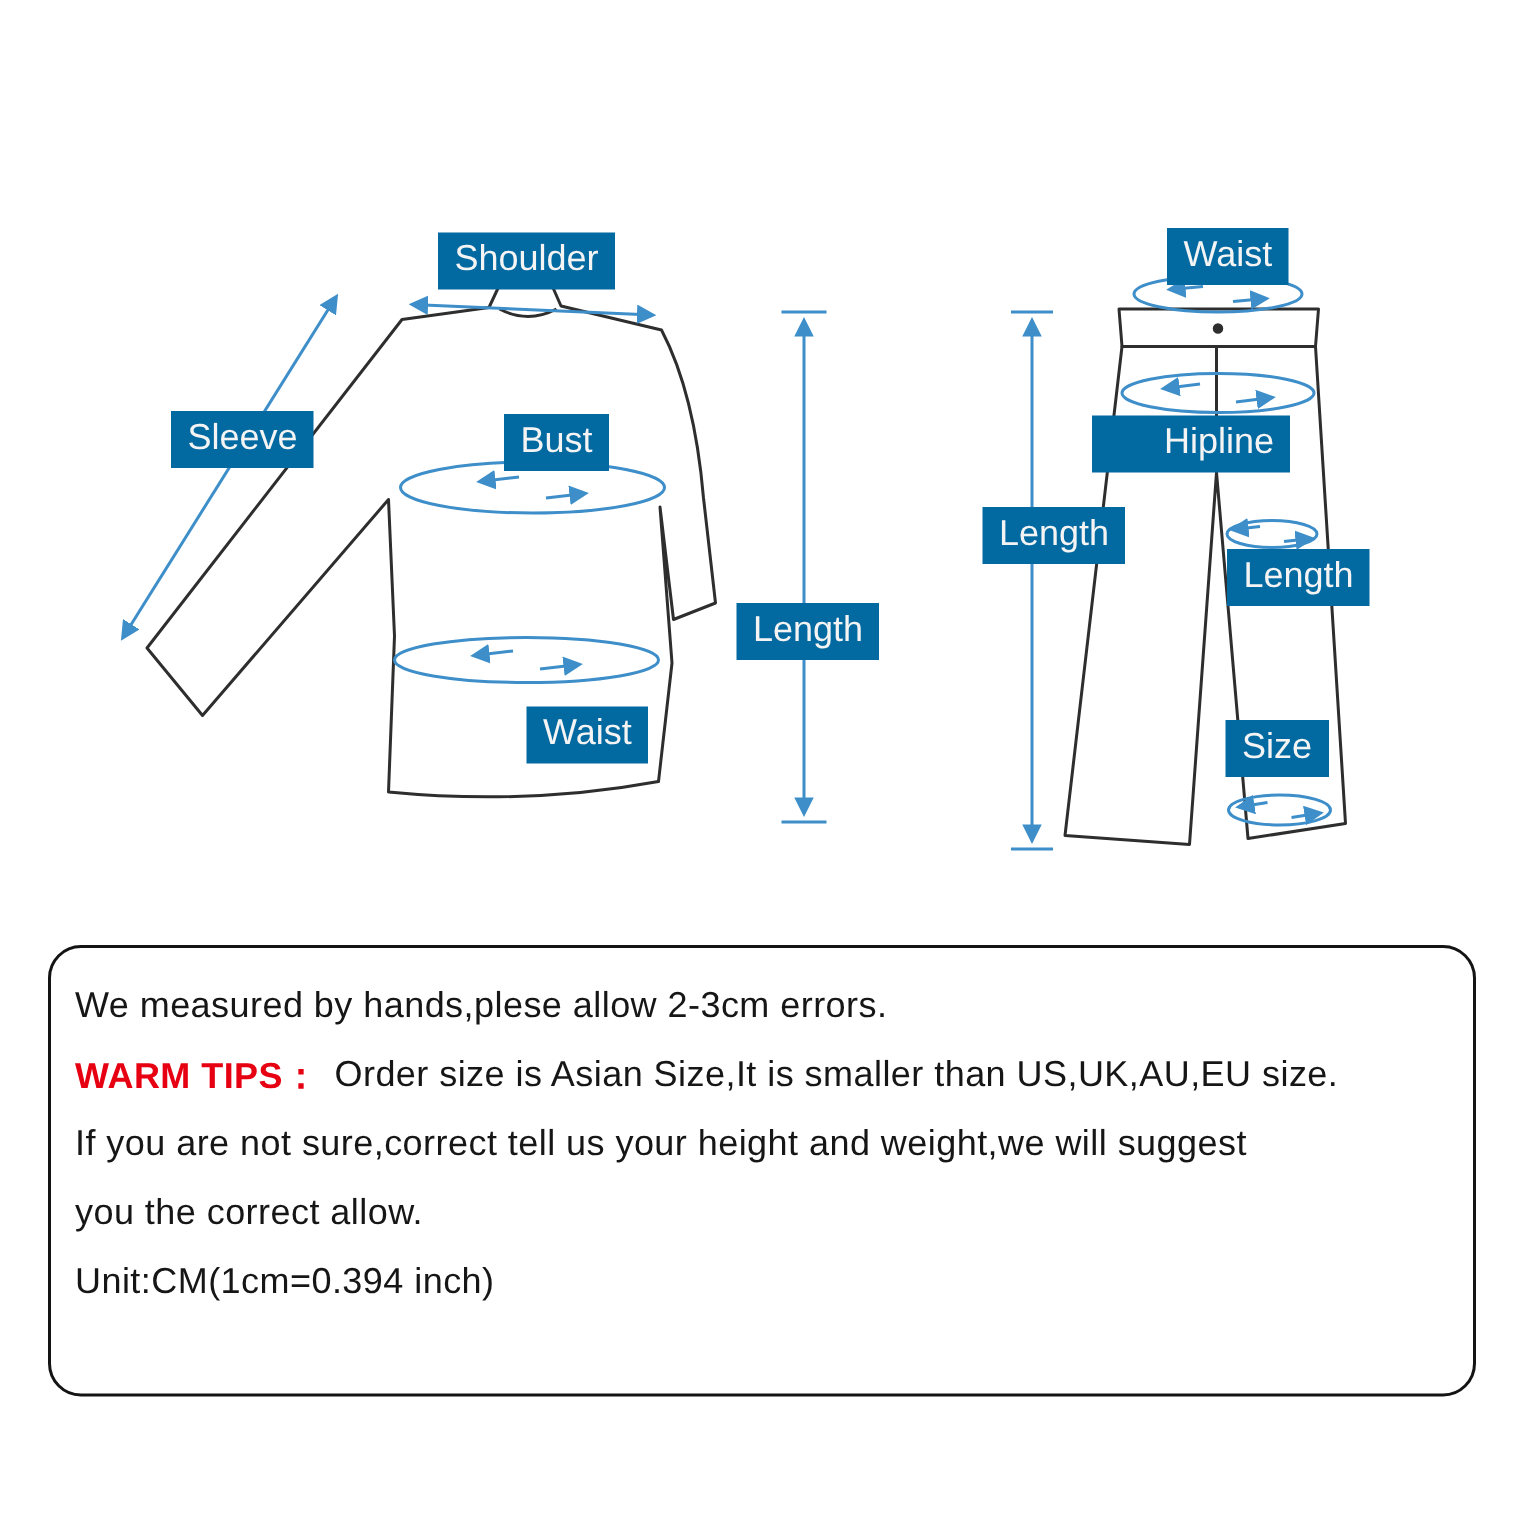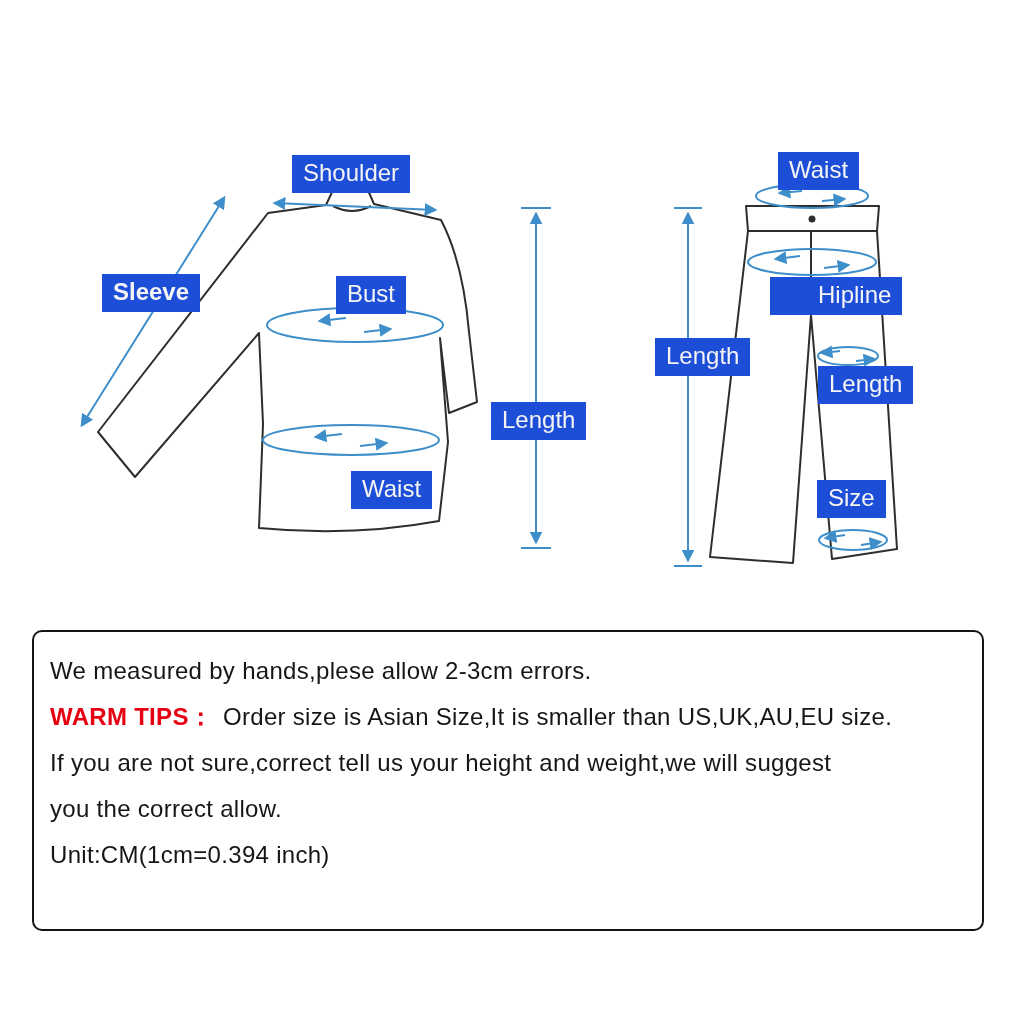--- a/index.html
+++ b/index.html
@@ -15,35 +15,35 @@
     font-family: "Liberation Sans", sans-serif;
     overflow: hidden;
   }
   .diagram-svg {
     position: absolute;
     left: 0;
     top: 0;
   }
   .m-label {
     position: absolute;
-    background: #1d4ed8;
+    background: #0369a1;
     color: #f4f4f4;
     font-size: 24px;
     line-height: 1;
     padding: 6px 11px 8px;
     white-space: nowrap;
   }
   .notes-box {
     position: absolute;
     left: 32px;
     top: 630px;
     width: 952px;
     height: 301px;
     border: 2px solid #141414;
-    border-radius: 10px;
+    border-radius: 22px;
     box-sizing: border-box;
     padding: 16px 16px 0 16px;
     background: #ffffff;
   }
   .note-line {
     font-size: 24px;
     color: #161616;
     height: 46px;
     display: flex;
     align-items: center;
@@ -116,27 +116,27 @@
       <line x1="845" y1="535" x2="826" y2="538" marker-end="url(#arrow)"></line>
       <line x1="861" y1="545" x2="880" y2="542" marker-end="url(#arrow)"></line>
 
       <line x1="688" y1="214" x2="688" y2="560" marker-start="url(#arrow)" marker-end="url(#arrow)"></line>
       <line x1="674" y1="208" x2="702" y2="208"></line>
       <line x1="674" y1="566" x2="702" y2="566"></line>
     </g>
   </svg>
 
   <div class="m-label" style="left:292px; top:155px;">Shoulder</div>
-  <div class="m-label" style="left:102px; top:274px;font-weight:bold;">Sleeve</div>
+  <div class="m-label" style="left:114px; top:274px;">Sleeve</div>
   <div class="m-label" style="left:336px; top:276px;">Bust</div>
   <div class="m-label" style="left:491px; top:402px;">Length</div>
   <div class="m-label" style="left:351px; top:471px;">Waist</div>
 
   <div class="m-label" style="left:778px; top:152px;">Waist</div>
-  <div class="m-label" style="left:770px; top:277px;padding-left:48px;">Hipline</div>
+  <div class="m-label" style="left:728px; top:277px;padding-left:48px;">Hipline</div>
   <div class="m-label" style="left:655px; top:338px;">Length</div>
   <div class="m-label" style="left:818px; top:366px;">Length</div>
   <div class="m-label" style="left:817px; top:480px;">Size</div>
 
   <div class="notes-box">
     <div class="note-line">We measured by hands,plese allow 2-3cm errors.</div>
     <div class="note-line">
       <span class="warm">WARM TIPS：</span>
       <span>Order size is Asian Size,It is smaller than US,UK,AU,EU size.</span>
     </div>

